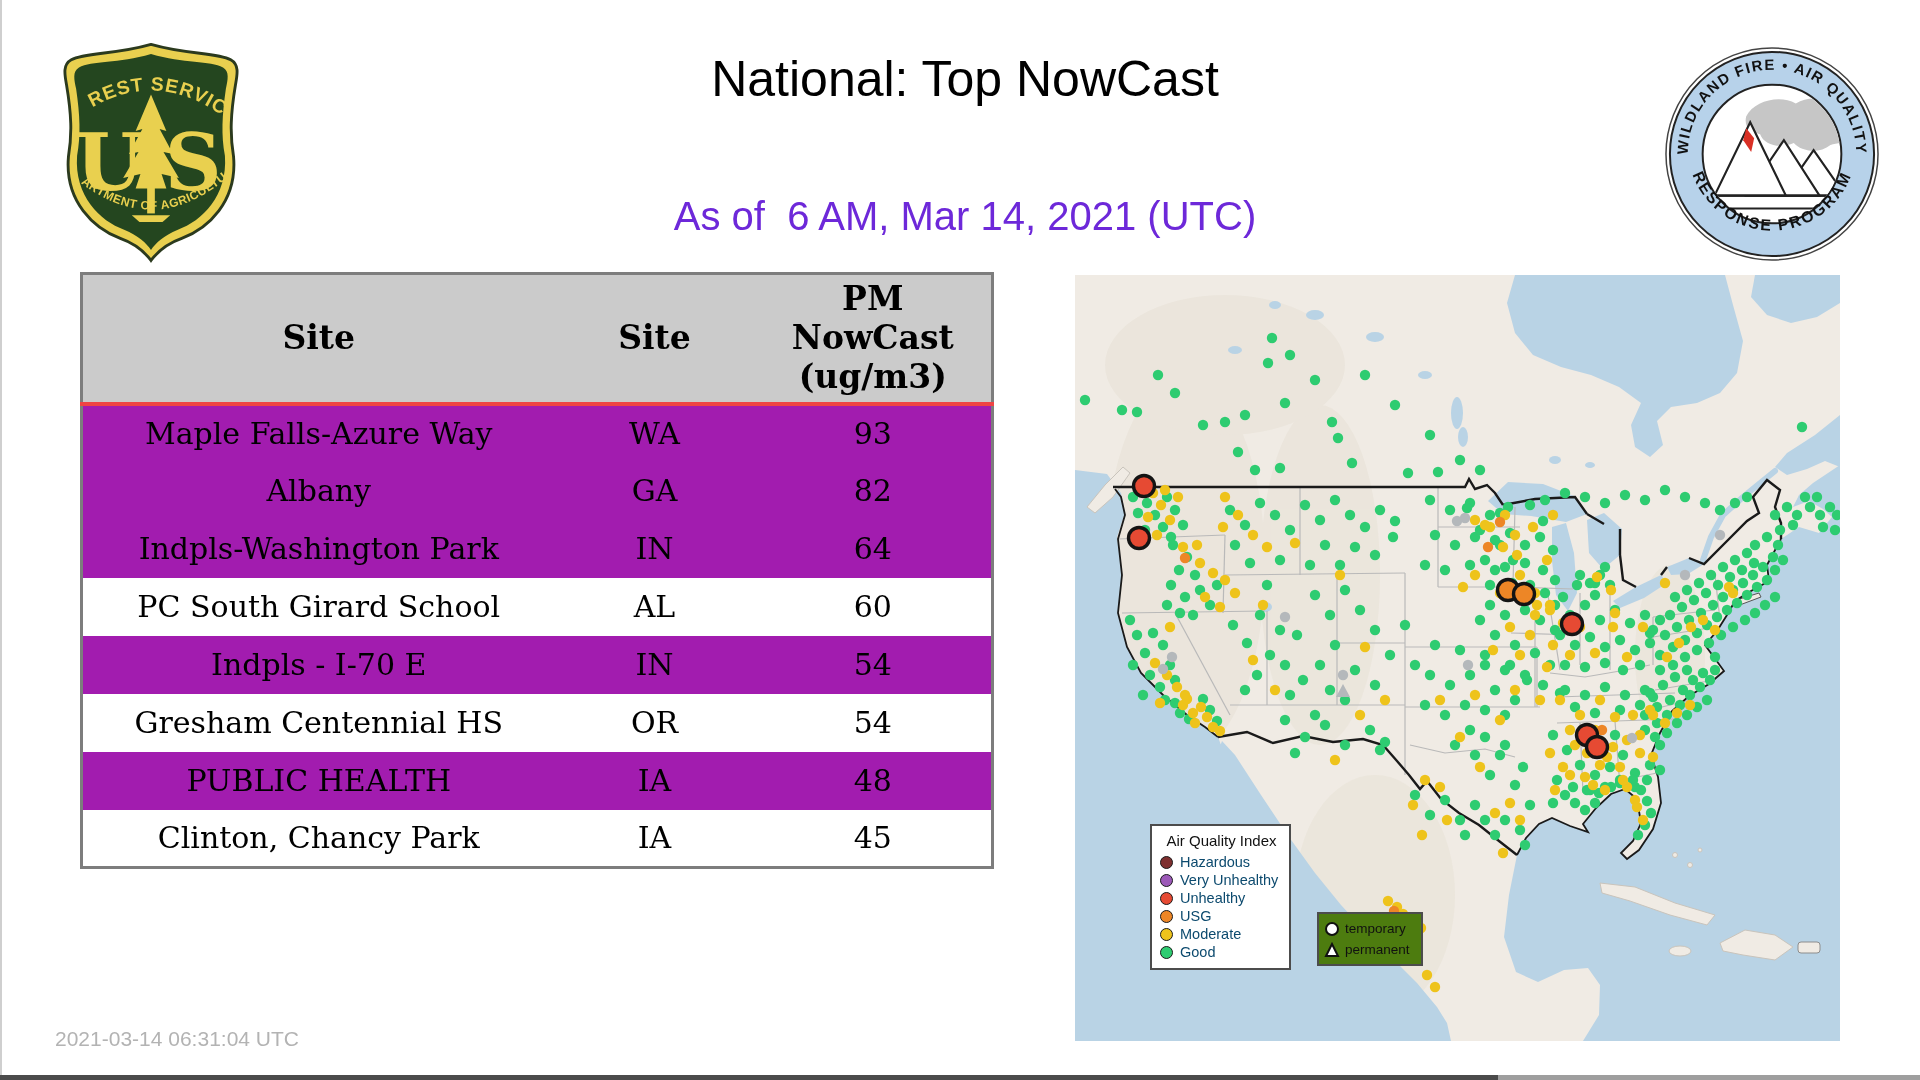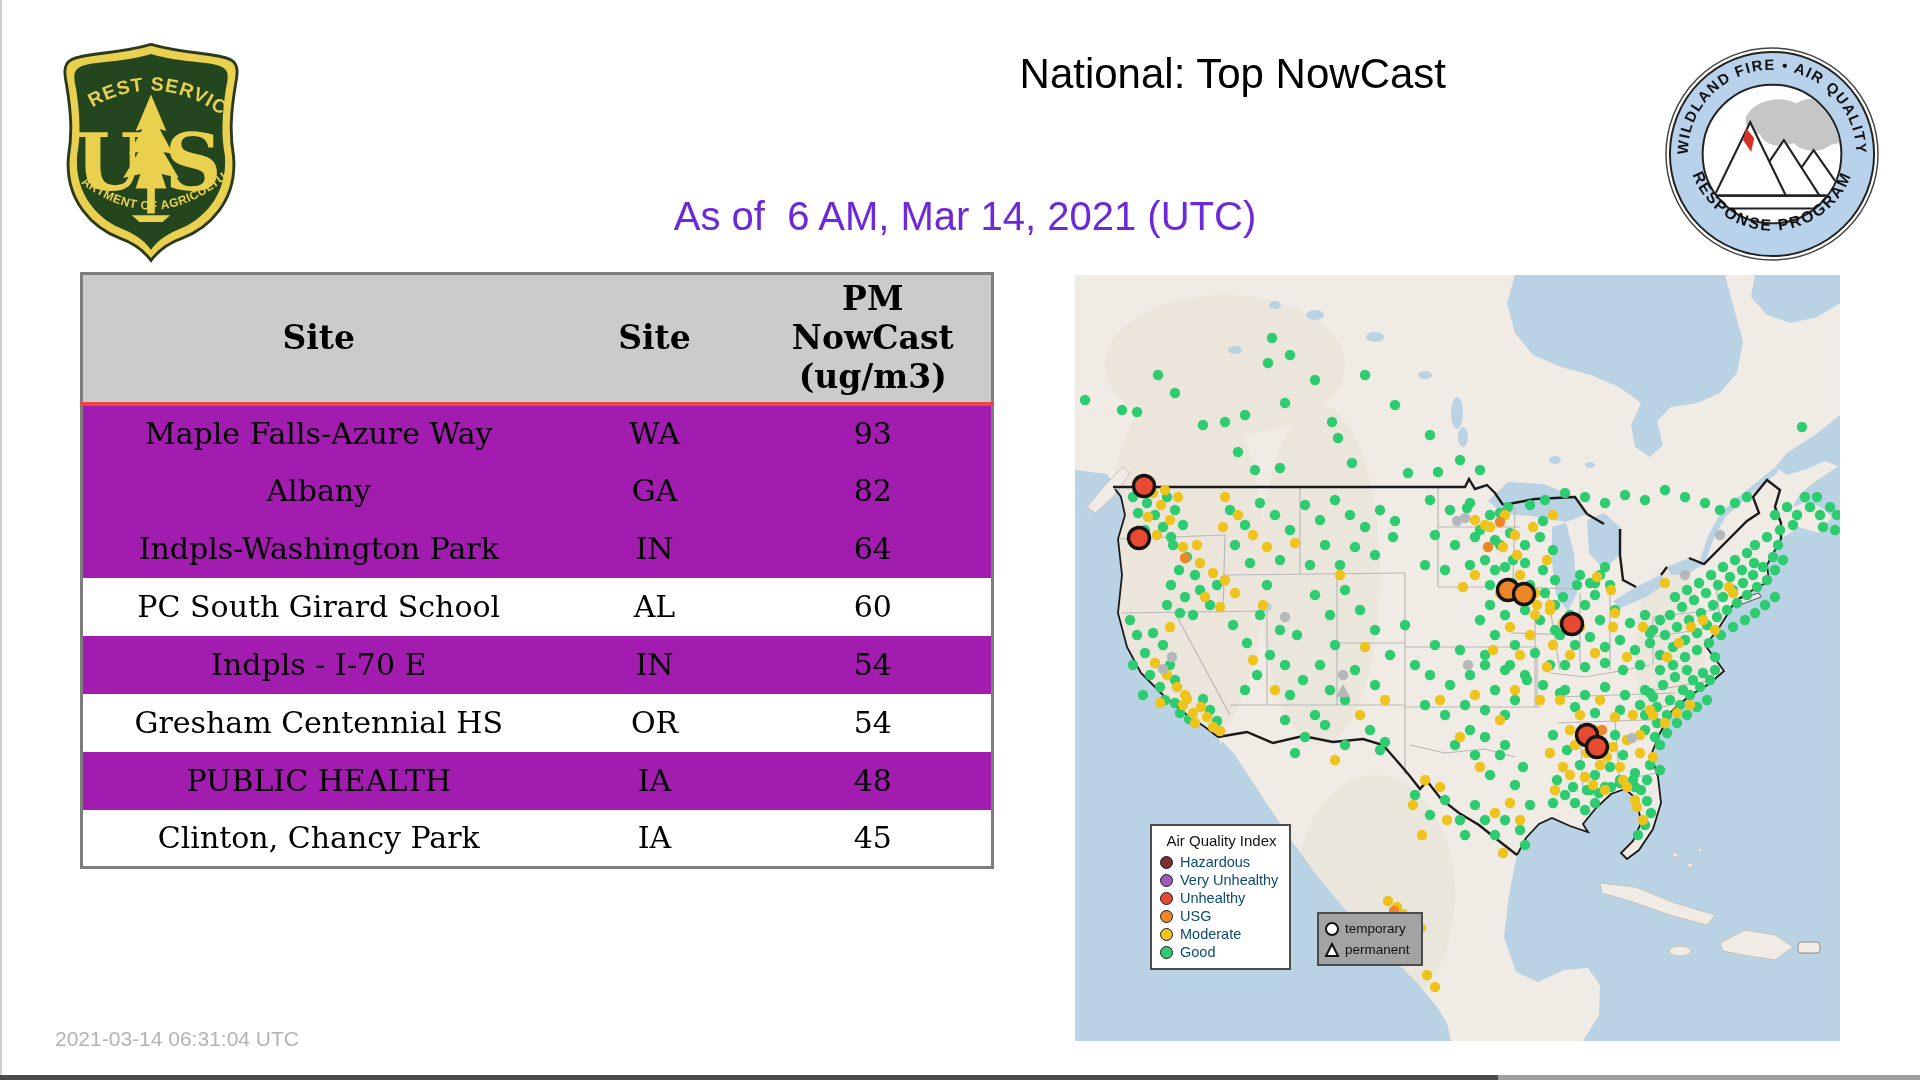--- a/index.html
+++ b/index.html
@@ -4,22 +4,22 @@
 <style>
   * { margin:0; padding:0; box-sizing:border-box; }
   html,body { width:1920px; height:1080px; background:#ffffff; overflow:hidden;
               font-family:"Liberation Sans", sans-serif; position:relative; }
   .page { position:absolute; inset:0; background:#fff; }
   .left-edge { position:absolute; left:0; top:0; width:2px; height:1080px; background:#cfcfcf; }
   .bottom-bar { position:absolute; left:0; bottom:0; width:1920px; height:5px;
                 background:linear-gradient(to right,#4b4b4b 0 78%,#9e9e9e 78% 100%); }
 
   
-  .page-title { position:absolute; left:456px; top:50px; width:990px; text-align:right;
-                font-size:42px; color:#000; letter-spacing:0px; }
+  .page-title { position:absolute; left:470px; top:50px; width:990px; text-align:center;
+                font-size:50px; color:#000; letter-spacing:0px; }
   .page-subtitle { position:absolute; left:470px; top:194px; width:990px; text-align:center;
                 font-size:40px; color:#6d28d9; white-space:pre; }
 
   .usfs-logo { position:absolute; left:55px; top:38px; width:192px; height:228px; }
   .wfaqrp-logo { position:absolute; left:1663px; top:45px; width:218px; height:218px; }
 
   
   .site-table { position:absolute; left:80px; top:272px; width:911px; border-collapse:collapse;
                 table-layout:fixed; border:3px solid #7d7d7d;
                 font-family:"DejaVu Serif","Liberation Serif",serif; }
@@ -37,21 +37,21 @@
   .map-wrap { position:absolute; left:1075px; top:275px; width:765px; height:766px; }
   .map-wrap svg.basemap { position:absolute; left:0; top:0; }
 
   .aqi-legend { position:absolute; left:75px; top:549px; width:141px; background:#fff;
                 border:2px solid #4c4c4c; padding:6px 6px 7px 8px; }
   .aqi-legend .legend-title { font-size:15px; color:#111; text-align:center; margin-bottom:4px; }
   .aqi-item { display:flex; align-items:center; gap:7px; height:18px; }
   .aqi-swatch { width:13px; height:13px; border-radius:50%; border:1.6px solid #1a1a1a; flex:0 0 13px; }
   .aqi-item .lbl { font-size:14.5px; color:#0c4a6e; white-space:nowrap; }
 
-  .marker-legend { position:absolute; left:242px; top:637px; width:106px; background:#a3a3a3;
+  .marker-legend { position:absolute; left:242px; top:637px; width:106px; background:#4d7c0f;
                    border:2px solid #4c4c4c; padding:4px 5px; }
   .marker-row { display:flex; align-items:center; gap:5px; height:21px; }
   .marker-row .lbl { font-size:13.5px; color:#111; white-space:nowrap; }
 
   .timestamp { position:absolute; left:55px; top:1027px; font-size:21px; color:#b3b3b3; }
 </style>
 </head>
 <body>
 
 <div class="page">

